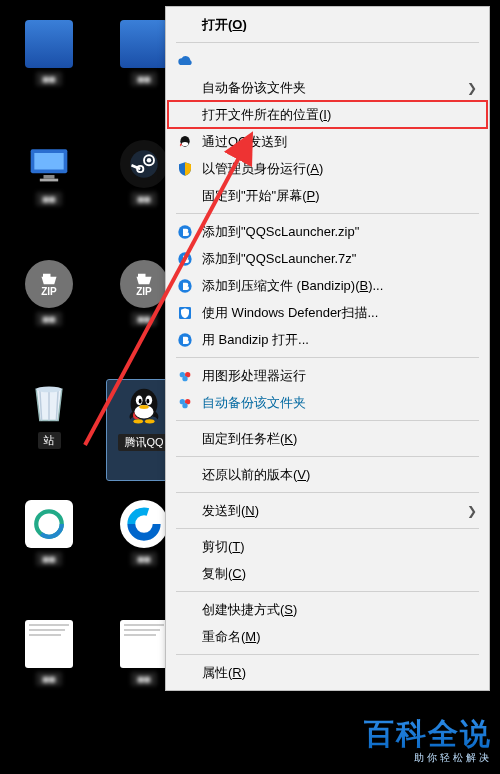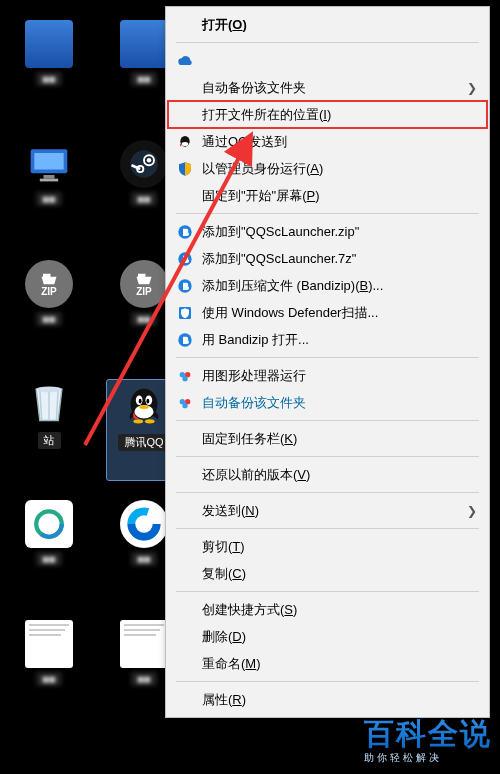--- a/index.html
+++ b/index.html
@@ -107,20 +107,21 @@
     .red-arrow {
       position:absolute;
       left: 55px; top: 125px;
       width: 280px; height: 330px;
       pointer-events:none;
     }
     
     .wm {
       position:absolute;
       right: 8px; bottom: 10px;
+      text-align:right;
       line-height:1.2;
     }
     .wm .big {
       font-size: 30px;
       font-weight: bold;
       background: linear-gradient(#2d8be6,#0a68c4);
       -webkit-background-clip: text;
       color: transparent;
       letter-spacing: 2px;
     }
@@ -386,24 +387,20 @@
       <span class="txt">剪切(<u>T</u>)</span>
     </div>
     <div class="mi">
       <span class="mic"></span>
       <span class="txt">复制(<u>C</u>)</span>
     </div>
     <div class="sep"></div>
     <div class="mi">
       <span class="mic"></span>
       <span class="txt">创建快捷方式(<u>S</u>)</span>
-    </div>
-    <div class="mi">
-      <span class="mic"></span>
-      <span class="txt">删除(<u>D</u>)</span>
     </div>
     <div class="mi">
       <span class="mic"></span>
       <span class="txt">重命名(<u>M</u>)</span>
     </div>
     <div class="sep"></div>
     <div class="mi">
       <span class="mic"></span>
       <span class="txt">属性(<u>R</u>)</span>
     </div>

